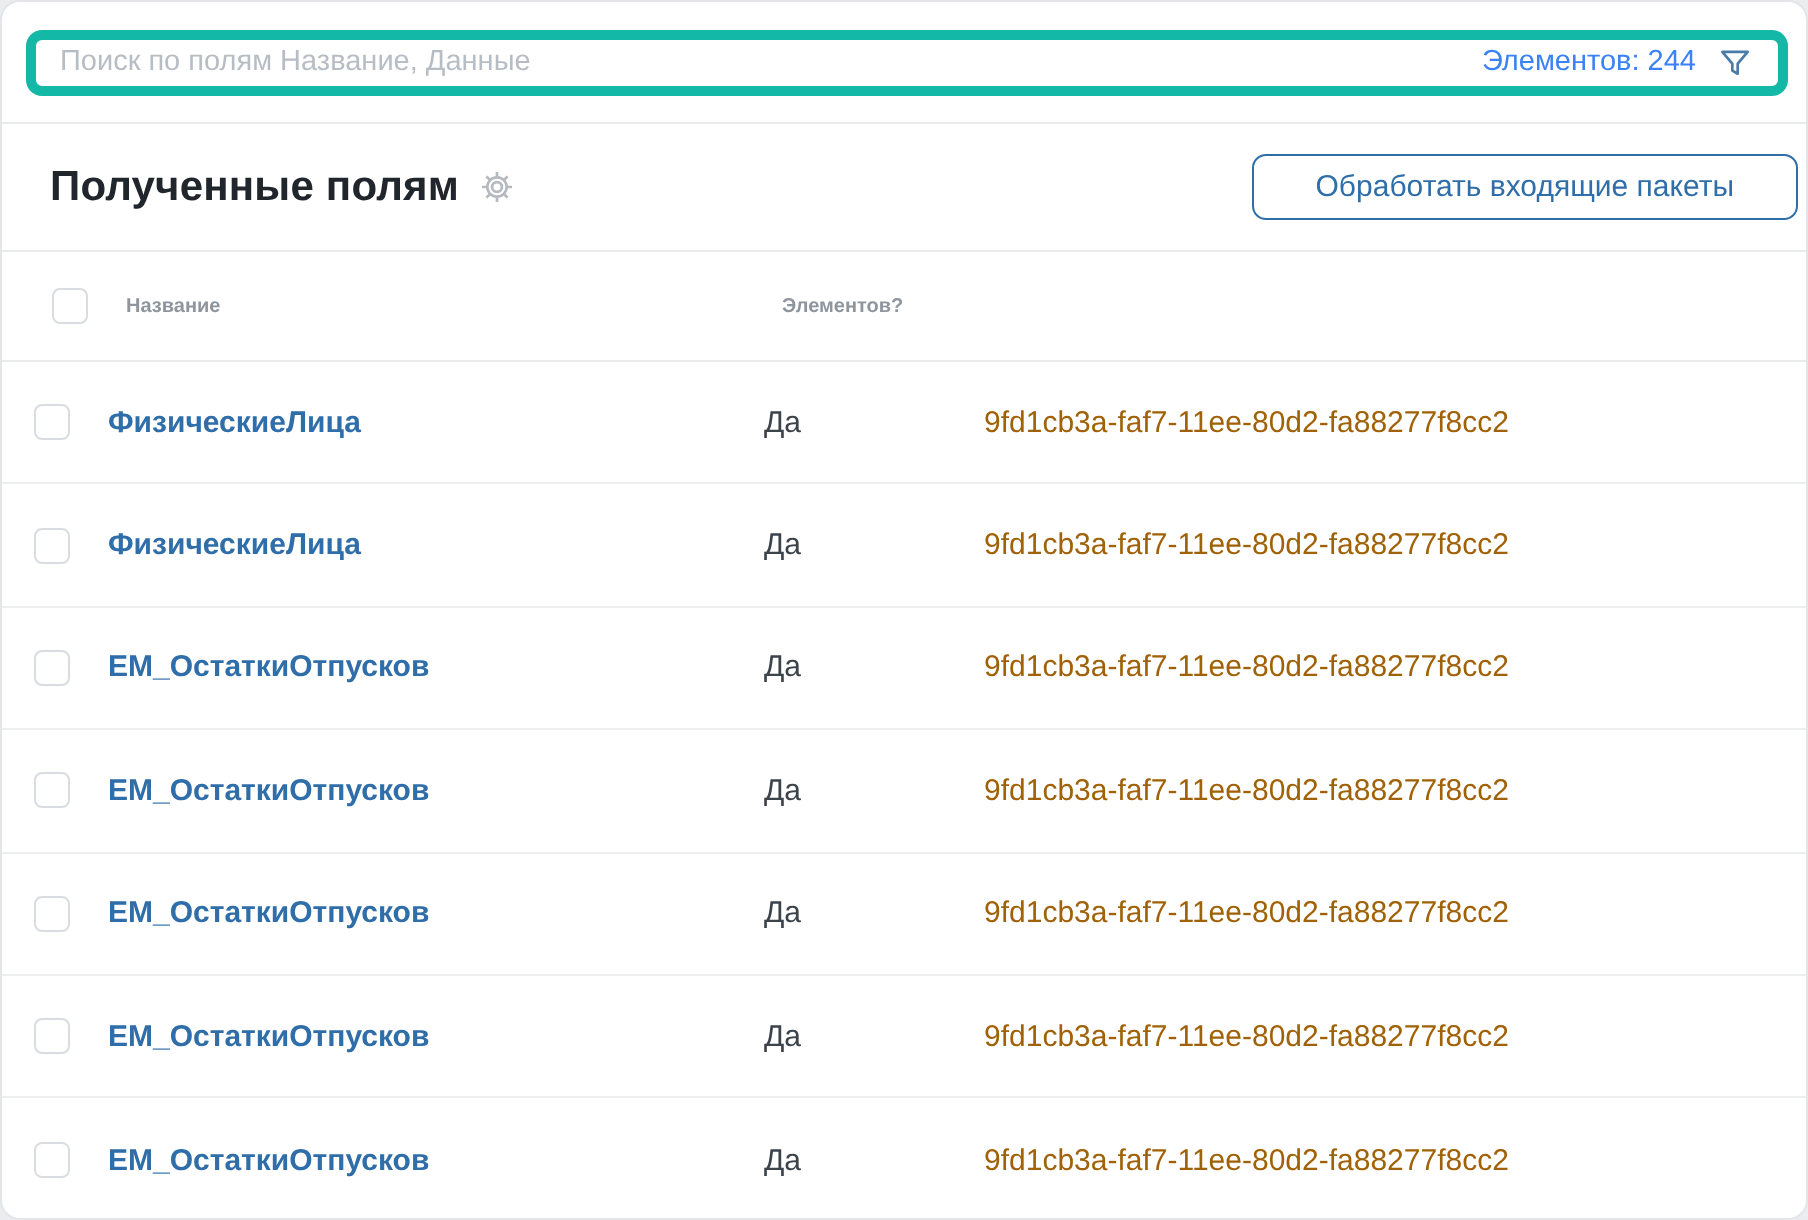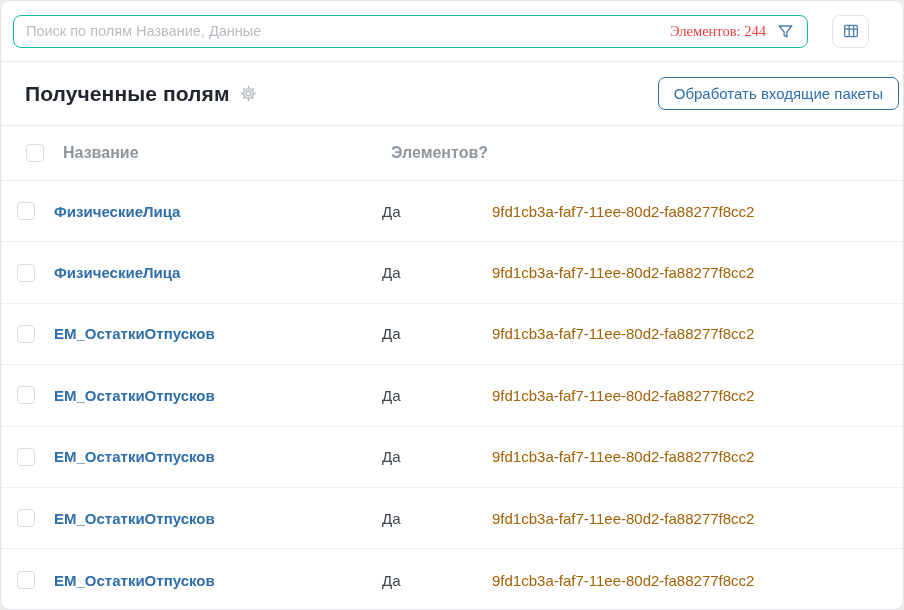--- a/index.html
+++ b/index.html
@@ -17,65 +17,65 @@
     overflow: hidden;
   }
   
   .topbar {
     height: 61px;
     display: flex; align-items: center;
     padding-left: 12px; gap: 24px;
     border-bottom: 1px solid #e9ebed;
   }
   .search-box {
-    width: 795px; height: 33px; flex: none;
-    border: 1px solid #14b8a6; border-radius: 8px;
+    width: 881px; height: 33px; flex: none;
+    border: 5px solid #14b8a6; border-radius: 8px;
     display: flex; align-items: center;
     padding: 0 12px; gap: 10px;
     background: #fff;
   }
   .search-box input {
     flex: 1; border: none; outline: none;
     font-family: inherit; font-size: 14.5px; color: #3c434b;
     background: transparent;
   }
   .search-box input::placeholder { color: #b7bdc4; opacity: 1; }
-  .count { font-size: 14.5px; color: #ef4444; white-space: nowrap; font-family: Liberation Serif, serif; }
+  .count { font-size: 14.5px; color: #3b82f6; white-space: nowrap; }
   .icon-btn {
     width: 37px; height: 33px; flex: none;
     border: 1px solid #e2e5e9; border-radius: 8px;
     background: #fff; display: flex; align-items: center; justify-content: center;
     cursor: pointer;
   }
   
   .title-row {
     height: 64px;
     display: flex; align-items: center; justify-content: space-between;
     padding: 0 4px 0 24px;
     border-bottom: 1px solid #e9ebed;
   }
   .title-wrap { display: flex; align-items: center; gap: 9px; }
   .title { font-size: 21px; font-weight: 700; color: #21262c; letter-spacing: .1px; }
   .btn-outline {
     border: 1.5px solid #2f6ea9; color: #2f6ea9;
     background: #fff; border-radius: 7px;
     font-family: inherit; font-size: 15px;
-    padding: 7px 15px; cursor: pointer; white-space: nowrap;
+    padding: 7px 31px; cursor: pointer; white-space: nowrap;
   }
   
   .grid-row {
     display: grid;
     grid-template-columns: 37px 328px 110px 1fr;
     align-items: center;
     padding-left: 25px;
   }
   .thead {
     height: 55px;
     border-bottom: 1px solid #e9ebed;
-    color: #8f959d; font-size: 16px; font-weight: 700;
+    color: #8f959d; font-size: 10px; font-weight: 700;
   }
   .row {
     height: 61.4px;
     border-bottom: 1px solid #eceef0;
     font-size: 15px; color: #3c434b; padding-left: 16px;
   }
   .row:last-child { border-bottom: none; }
   .checkbox {
     width: 18px; height: 18px;
     border: 1.5px solid #d9dce0; border-radius: 4px;

